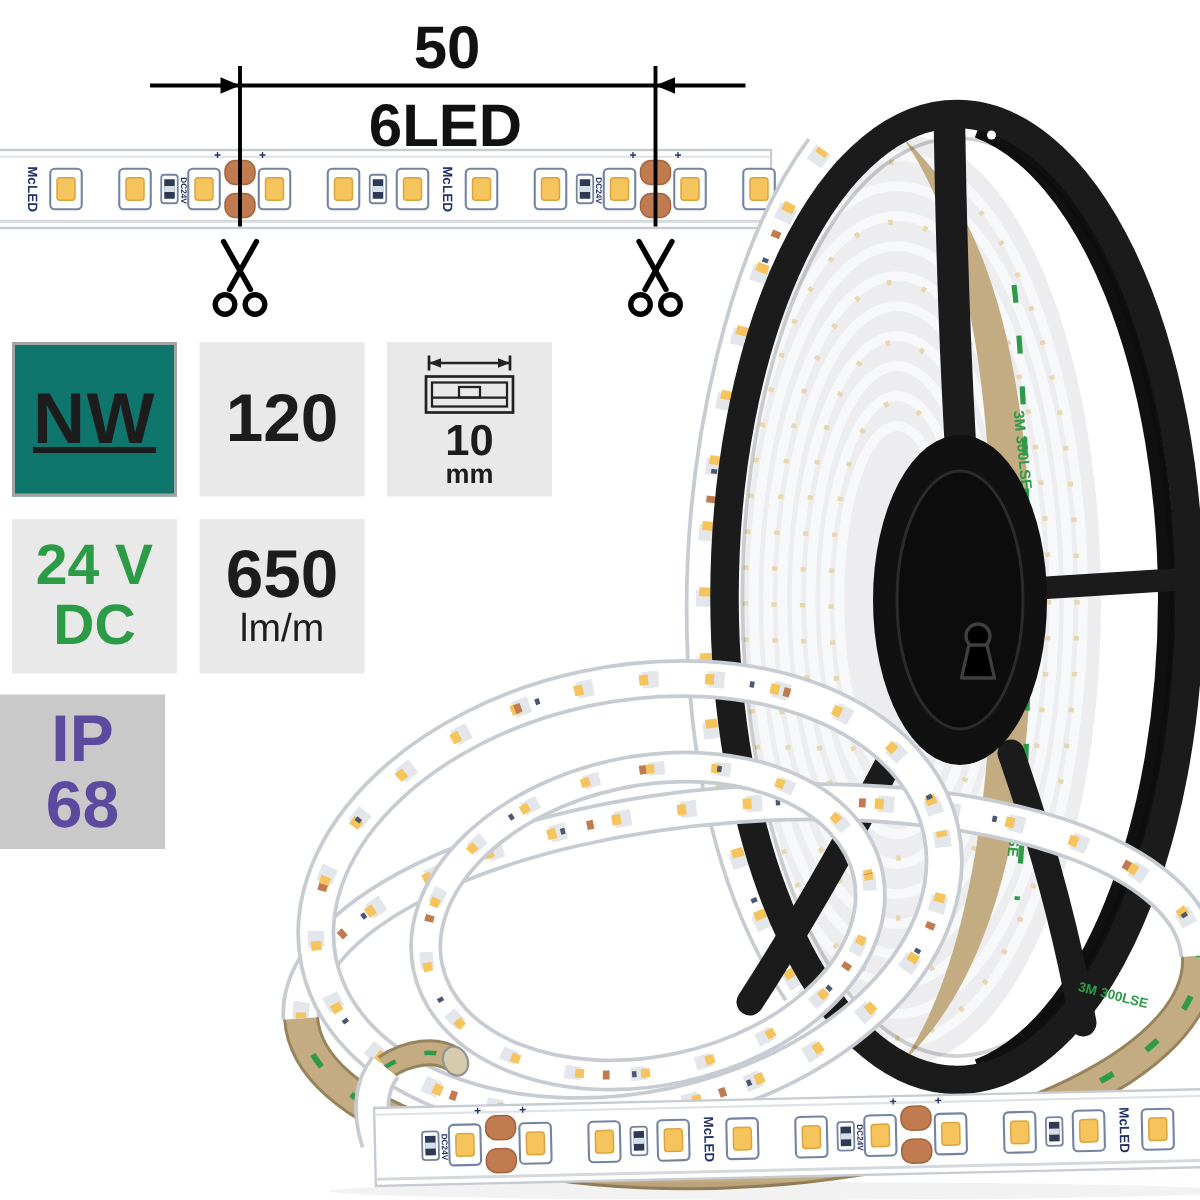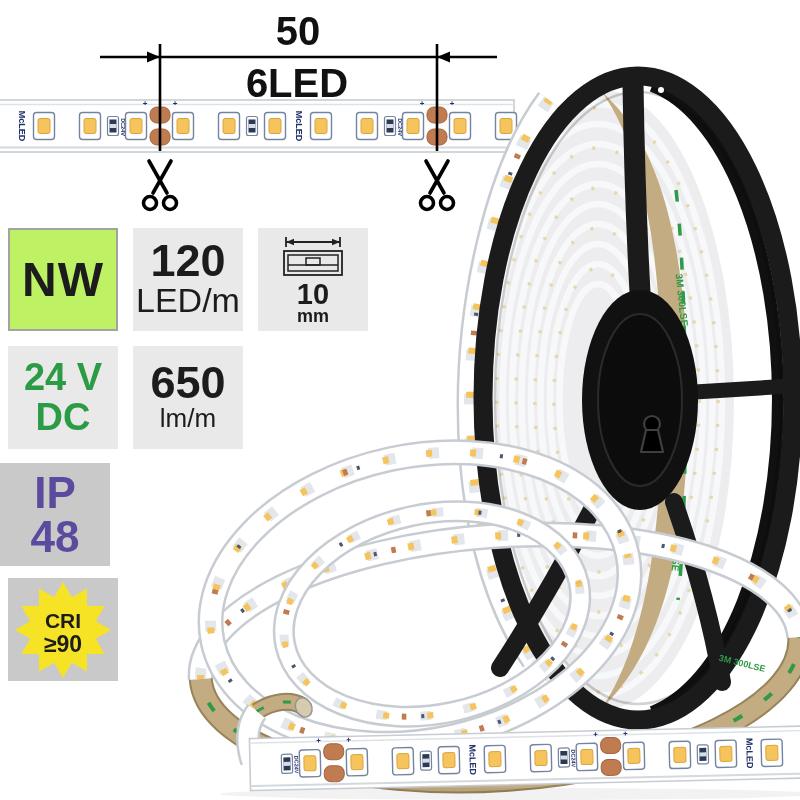--- a/index.html
+++ b/index.html
@@ -5,21 +5,21 @@
   html,body{margin:0;padding:0;background:#ffffff;}
   .stage{position:relative;width:800px;height:800px;background:#ffffff;overflow:hidden;
          font-family:"Liberation Sans",sans-serif;}
   #art{position:absolute;left:0;top:0;}
   svg text{font-family:"Liberation Sans",sans-serif;}
   .dimtxt{font-size:40px;font-weight:600;fill:#111111;text-anchor:middle;}
   .badge{position:absolute;width:110px;height:103px;display:flex;flex-direction:column;
          align-items:center;justify-content:center;text-align:center;color:#1c1c1c;}
   .light{background:#e9e9e9;}
   .dark{background:#c9c9c9;}
-  .b-nw{background:#bef264;border:2px solid #a3a3a3;width:106px;height:99px;}
+  .b-nw{background:#0f766e;border:2px solid #a3a3a3;width:106px;height:99px;text-decoration:underline;}
   .nwtxt{font-size:48px;font-weight:700;letter-spacing:1px;}
   .bv{font-size:45px;font-weight:700;line-height:0.95;}
   .bu{font-size:34px;font-weight:400;line-height:1.05;}
   .bu2{font-size:26px;font-weight:400;line-height:1.05;}
   .green{color:#2b9b45;}
   .purple{color:#5c4a9e;}
   .vline{font-size:38px;font-weight:700;line-height:1.05;}
   .ipline{font-size:44px;font-weight:700;line-height:1.0;}
   .bw{font-size:29px;font-weight:700;line-height:0.95;margin-top:2px;}
   .bwm{font-size:18px;font-weight:700;line-height:0.9;}
@@ -232,21 +232,20 @@
         </g>
       </g>
   </svg>
 
   <div class="badge b-nw" style="left:8px;top:228px">
     <span class="nwtxt">NW</span>
   </div>
 
   <div class="badge light" style="left:133px;top:228px">
     <div class="bv">120</div>
-    <div class="bu">LED/m</div>
   </div>
 
   <div class="badge light" style="left:258px;top:228px">
     <svg width="64" height="44" viewBox="0 0 64 44">
       <g stroke="#222" stroke-width="1.8" fill="none">
         <line x1="5" y1="2" x2="5" y2="12"></line>
           <line x1="59" y1="2" x2="59" y2="12"></line>
         <line x1="5" y1="7" x2="59" y2="7"></line>
       </g>
       <polygon points="5,7 13,3.8 13,10.2" fill="#222"></polygon>
@@ -267,24 +266,17 @@
     <div class="vline">DC</div>
   </div>
 
   <div class="badge light" style="left:133px;top:346px">
     <div class="bv">650</div>
     <div class="bu2">lm/m</div>
   </div>
 
   <div class="badge dark purple" style="left:0;top:463px">
     <div class="ipline">IP</div>
-    <div class="ipline">48</div>
-  </div>
-
-  <div class="badge dark" style="left:8px;top:578px">
-    <svg width="100" height="100" viewBox="0 0 100 100">
-      <polygon fill="#f6e326" points="50,2 58.8,17.2 74,8.4 74,26 91.6,26 82.8,41.2 98,50 82.8,58.8 91.6,74 74,74 74,91.6 58.8,82.8 50,98 41.2,82.8 26,91.6 26,74 8.4,74 17.2,58.8 2,50 17.2,41.2 8.4,26 26,26 26,8.4 41.2,17.2"></polygon>
-      <text class="startxt" x="50" y="48" font-size="21">CRI</text>
-      <text class="startxt" x="50" y="72" font-size="23">≥90</text>
-    </svg>
-  </div>
+    <div class="ipline">68</div>
+  </div>
+
 
 </div>
 
 </body></html>

